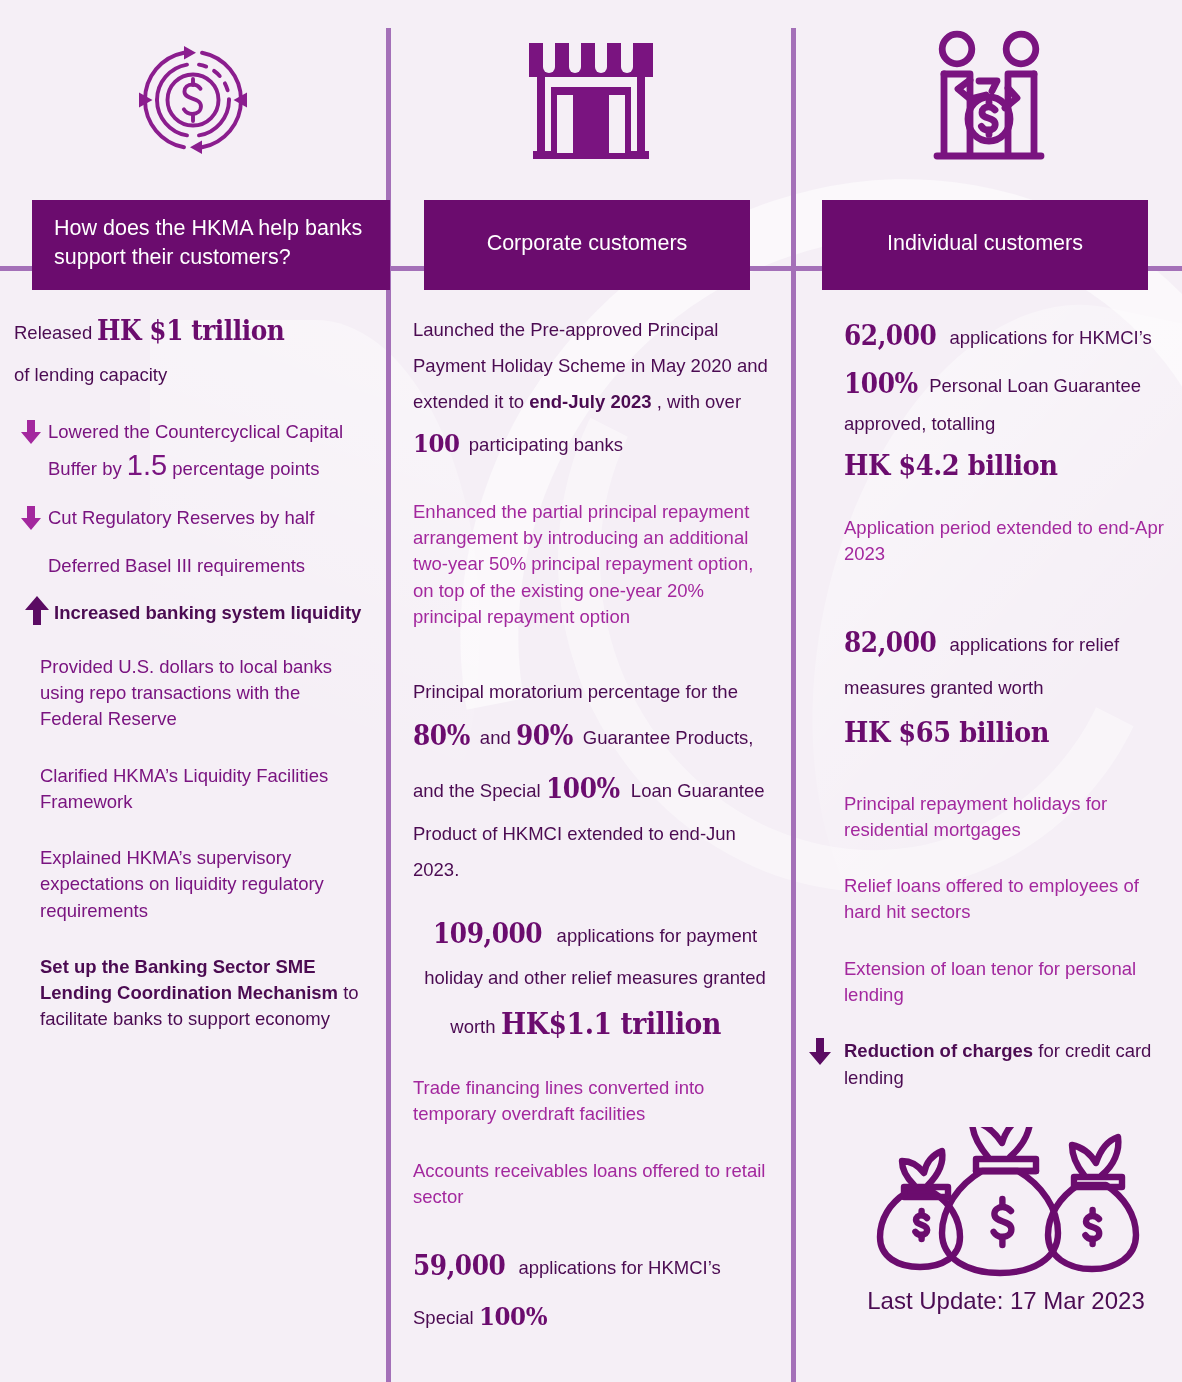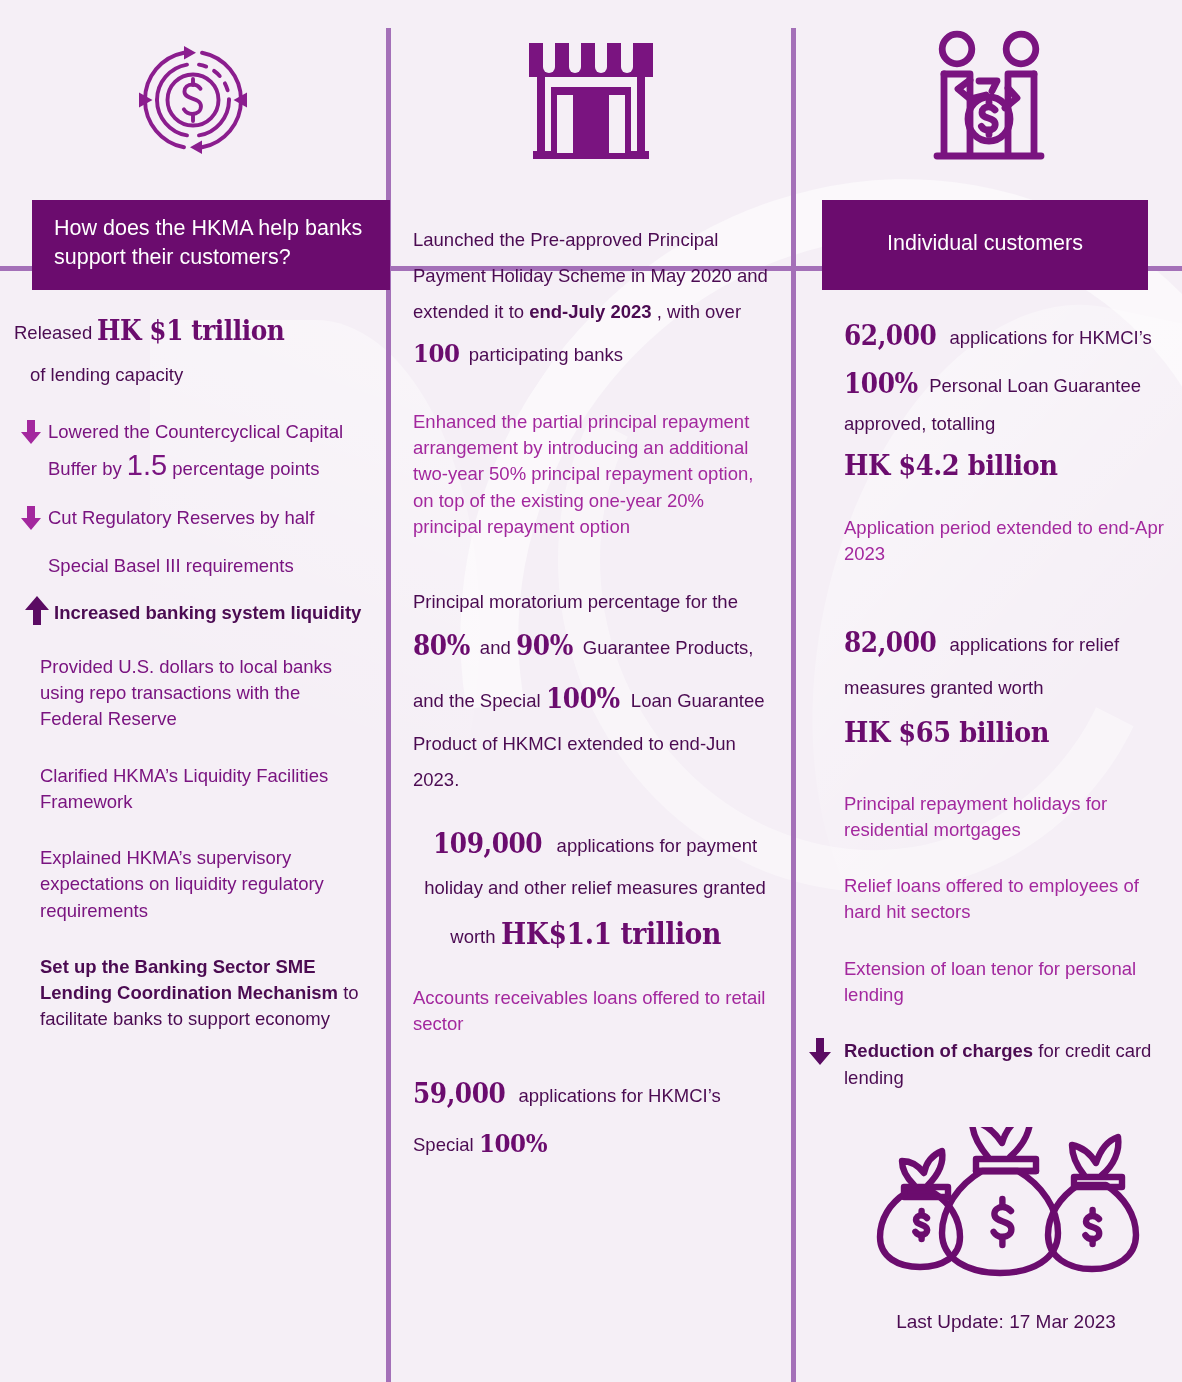--- a/index.html
+++ b/index.html
@@ -99,21 +99,21 @@
   .arrow{
     position:absolute;left:-32px;top:1px;
     width:22px;height:25px;
   }
   .col1 .item.with-arrow,.col3 .item.with-arrow{padding-left:0;}
   .col1 .item.with-arrow .arrow{left:-28px;}
   .col3 .item.with-arrow .arrow{left:-34px;}
   .arrow svg{display:block;}
 
   .bags{margin-top:36px;display:flex;justify-content:center;}
-  .lastupd{margin-top:24px;text-align:center;font-size:19px;color:#4B0B52;}
+  .lastupd{margin-top:0;text-align:center;font-size:24px;color:#4B0B52;}
 </style>
 </head>
 <body>
 
 <div class="wm wm-a"></div>
 <div class="wm wm-b"></div>
 <div class="wm wm-c"></div>
 <div class="wm wm-d"></div>
 
 <div class="vline v1"></div>
@@ -148,21 +148,21 @@
     </div>
 
     <div class="hdr">How does the HKMA help banks support their customers?</div>
 
     <div class="body">
 
       <div class="item gap">
         <div class="txt c-dark">
           <span>Released </span><span class="big xl">HK $1 trillion</span>
         </div>
-        <div class="txt c-dark" style="margin-top:12px;margin-left:16px;">
+        <div class="txt c-dark" style="margin-top:12px;">
           <span>of lending capacity</span>
         </div>
       </div>
 
       <div class="item with-arrow" style="margin-left:34px;">
         <span class="arrow">
           <svg width="22" height="25" viewBox="0 0 22 25">
               <polygon points="7,0 15,0 15,12 21,12 11,24 1,12 7,12" fill="#A3289E"></polygon>
             </svg>
         </span>
@@ -174,21 +174,21 @@
       <div class="item with-arrow" style="margin-left:34px;margin-bottom:22px;">
         <span class="arrow">
           <svg width="22" height="25" viewBox="0 0 22 25">
               <polygon points="7,0 15,0 15,12 21,12 11,24 1,12 7,12" fill="#A3289E"></polygon>
             </svg>
         </span>
         <div class="txt c-mid">Cut Regulatory Reserves by half</div>
       </div>
 
       <div class="item" style="margin-left:34px;margin-bottom:20px;">
-        <div class="txt c-mid">Special Basel III requirements</div>
+        <div class="txt c-mid">Deferred Basel III requirements</div>
       </div>
 
       <div class="item with-arrow" style="margin-left:40px;margin-bottom:28px;">
         <span class="arrow" style="left:-30px;top:-4px;">
           <svg width="26" height="30" viewBox="0 0 26 30">
               <polygon points="13,0 25,14 17,14 17,29 9,29 9,14 1,14" fill="#5B0B63"></polygon>
             </svg>
         </span>
         <div class="txt c-dark bold">Increased banking system liquidity</div>
       </div>
@@ -226,20 +226,21 @@
         </g>
         <path d="M7 21h4v40H7z" fill="#7A1480"></path>
         <path d="M57 21h4v40h-4z" fill="#7A1480"></path>
         <path d="M5 58h58v4H5z" fill="#7A1480"></path>
         <path d="M14 26h40v35H14z" fill="#7A1480"></path>
         <rect x="17" y="30" width="8" height="29" fill="#F5EFF6"></rect>
         <rect x="43" y="30" width="8" height="29" fill="#F5EFF6"></rect>
       </svg>
     </div>
 
+    <div class="hdr">Corporate customers</div>
 
     <div class="body">
 
       <div class="item gap">
         <div class="txt c-dark" style="line-height:1.95;">
           <span>Launched the Pre-approved Principal Payment Holiday Scheme in May 2020 and extended it to </span><span class="bold">end-July 2023</span><span> , with over </span><span class="big">100</span><span> participating banks</span>
         </div>
       </div>
 
       <div class="item gap" style="margin-bottom:44px;">
@@ -252,20 +253,23 @@
         </div>
       </div>
 
       <div class="item" style="margin-bottom:22px;text-align:center;">
         <div class="txt c-dark" style="line-height:1.95;">
           <span class="big xl">109,000</span><span> applications for payment holiday and other relief measures granted worth </span><span class="big" style="font-size:29px;">HK$1.1 trillion</span>
         </div>
       </div>
 
 
+      <div class="item gap">
+        <div class="txt c-bright">Trade financing lines converted into temporary overdraft facilities</div>
+      </div>
 
       <div class="item gap">
         <div class="txt c-bright">Accounts receivables loans offered to retail sector</div>
       </div>
 
       <div class="item" style="margin-bottom:44px;">
         <div class="txt c-dark" style="line-height:1.95;">
           <span class="big xl">59,000</span><span> applications for HKMCI’s Special </span><span class="big">100%</span>
         </div>
       </div>

